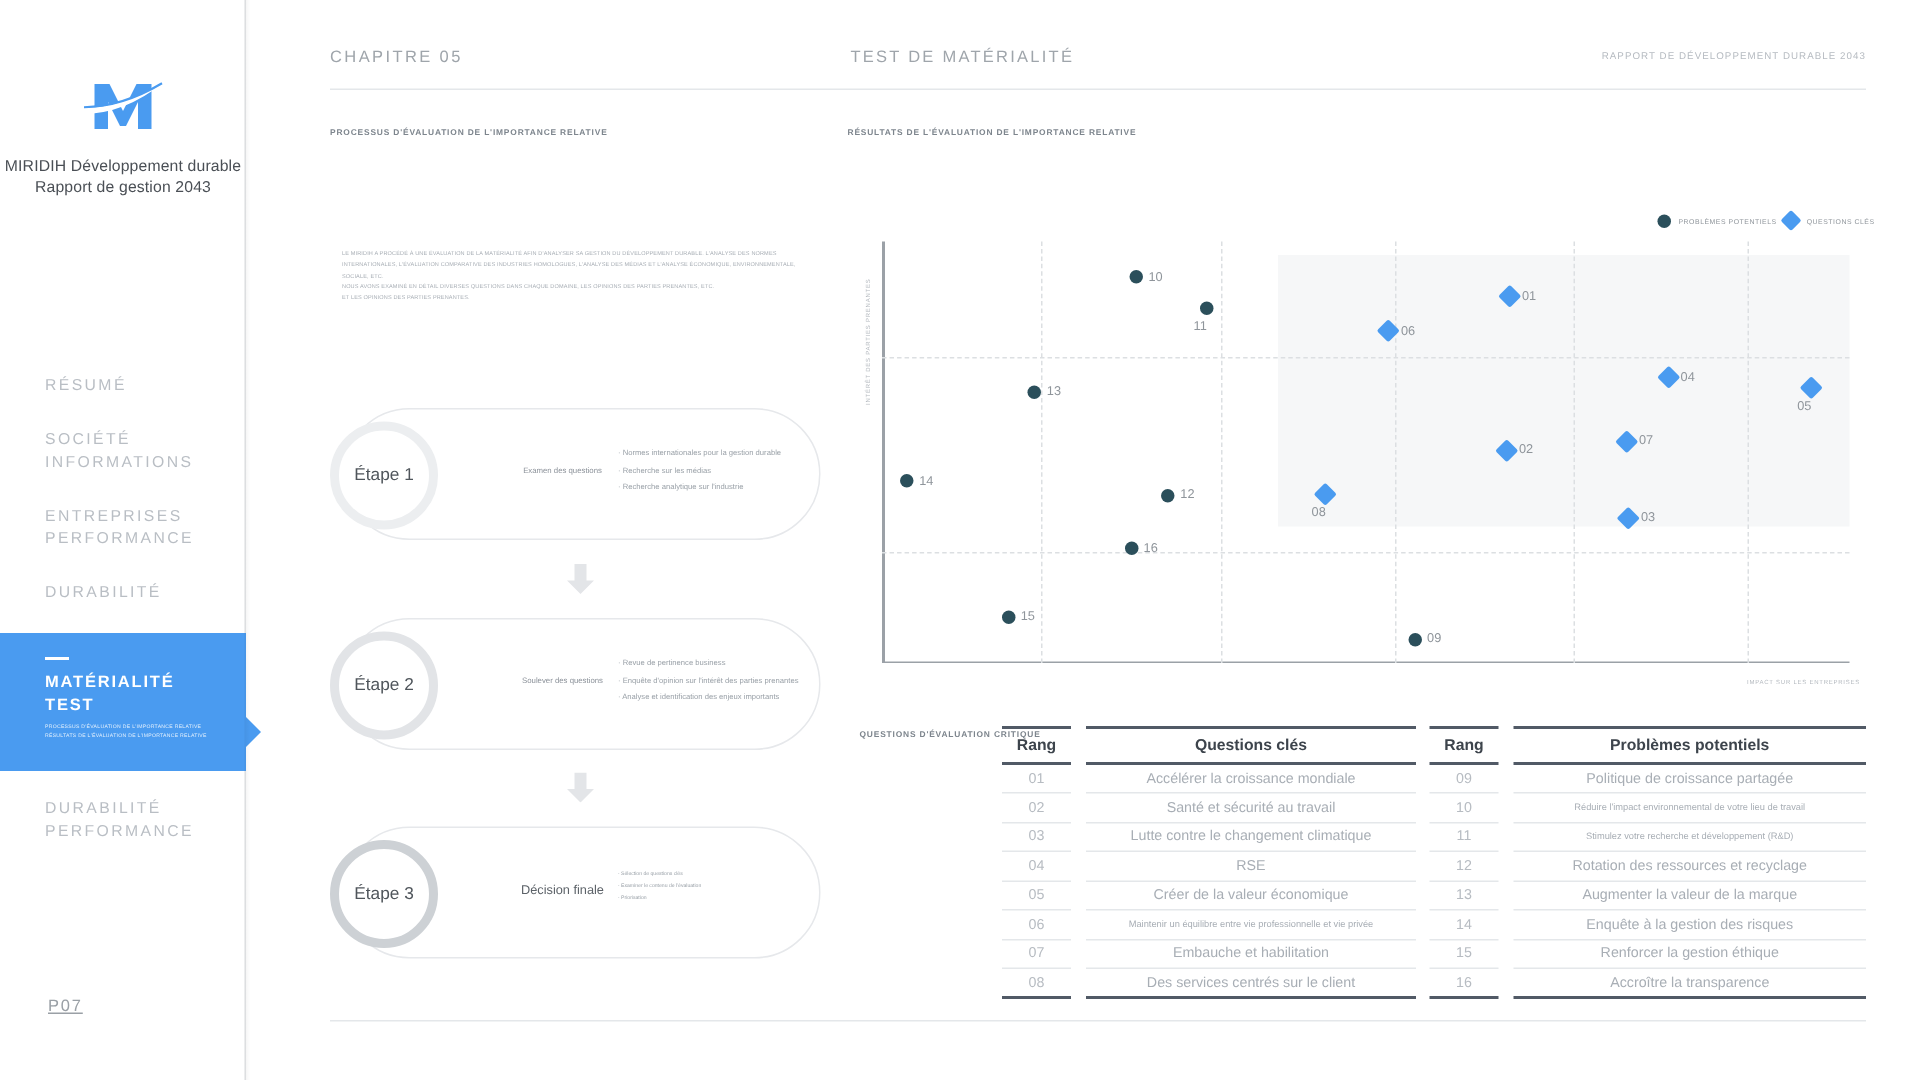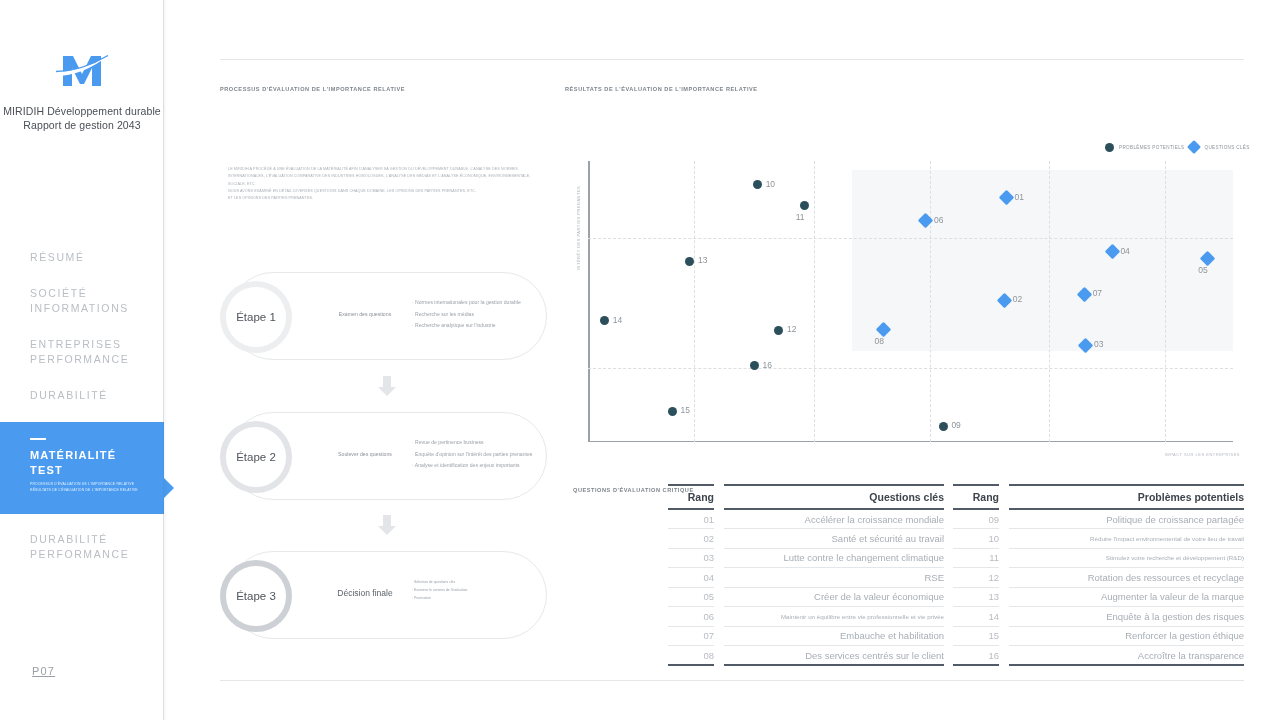--- a/index.html
+++ b/index.html
@@ -68,21 +68,21 @@
   .step-1 { top:272px; }
   .step-2 { top:412px; }
   .step-3 { top:551px; }
   .ring { position:absolute; left:-10px; top:8px; width:72px; height:72px;
       border-radius:50%; border:6px solid #eceef0; background:#fff; }
   .step-3 .ring { border-color:#cdd1d5; }
   .step-2 .ring { border-color:#e2e4e7; }
   .ring-txt { position:absolute; left:-10px; top:8px; width:72px; height:72px;
       display:flex; align-items:center; justify-content:center;
       font-size:11.5px; color:#4f555b; }
-  .step-kind { position:absolute; left:96px; top:38px; width:78px; text-align:center;
+  .step-kind { position:absolute; left:106px; top:38px; width:78px; text-align:center;
       font-size:5.2px; color:#8b9199; }
   .step-3 .step-kind { font-size:8.5px; color:#5c6268; top:36px; }
   .step-list { position:absolute; left:182px; top:24px; width:128px; }
   .step-list li { list-style:none; font-size:5.1px; color:#9aa1a8; line-height:11.5px; }
   .step-3 .step-list { top:26px; }
   .step-3 .step-list li { font-size:3.4px; line-height:8px; }
   .arrow { position:absolute; left:378px; width:18px; height:20px; }
   .arrow-1 { top:376px; }
   .arrow-2 { top:515px; }
 
@@ -103,21 +103,21 @@
       transform-origin: left top; transform: rotate(-90deg) translate(-110px, 0);
       font-size:4px; color:#b4b9bf; letter-spacing:0.5px; text-align:left; }
   .x-title { position:absolute; right:0; top:452px; font-size:4px; color:#b4b9bf; letter-spacing:0.5px; }
   .legend { position:absolute; left:1105px; top:142px; display:flex; align-items:center; gap:5px; }
   .legend .lg-dot { width:9px; height:9px; border-radius:50%; background:#2b4f5b; }
   .legend .lg-dia { width:10px; height:10px; background:#4a9bf0; transform:rotate(45deg); border-radius:1.5px; }
   .legend .lg-txt { font-size:4.6px; color:#8f959b; letter-spacing:0.35px; }
 
   
   .tbl { position:absolute; border-collapse:collapse; }
-  .tbl th, .tbl td { padding:0; text-align:right; vertical-align:middle; }
+  .tbl th, .tbl td { padding:0; text-align:center; vertical-align:middle; }
   .col-rank { width:46px; }
   .th-row th { height:24px; border-top:2px solid #515a66; border-bottom:2px solid #515a66;
       font-size:10.5px; color:#3d444c; }
   .th-row th.sp { border:none; width:10px; }
   .tbl td { height:19.5px; border-bottom:1px solid #e4e7ea; font-size:9.5px; color:#a8aeb5; }
   .tbl td.sp { border:none; }
   .tbl tr:last-child td { border-bottom:2px solid #515a66; }
   .tbl tr:last-child td.sp { border:none; }
   .tbl td.rk { color:#b7bcc2; }
 </style>
@@ -171,20 +171,25 @@
 
       <div class="nav-item nav-after">
         <div class="nav-label" style="white-space:pre-line">DURABILITÉ
 PERFORMANCE</div>
       </div>
     </div>
 
     <div class="page-num">P07</div>
   </div>
 
+  <div class="hdr">
+    <div class="hdr-left">CHAPITRE 05</div>
+    <div class="hdr-center">TEST DE MATÉRIALITÉ</div>
+    <div class="hdr-right">RAPPORT DE DÉVELOPPEMENT DURABLE 2043</div>
+  </div>
   <div class="hdr-rule"></div>
   <div class="foot-rule"></div>
 
   <div class="sec-label" style="left:220px; top:86px;">PROCESSUS D'ÉVALUATION DE L'IMPORTANCE RELATIVE</div>
   <div class="sec-label" style="left:565px; top:86px;">RÉSULTATS DE L'ÉVALUATION DE L'IMPORTANCE RELATIVE</div>
   <div class="sec-label" style="left:573px; top:487px;">QUESTIONS D'ÉVALUATION CRITIQUE</div>
 
   <div class="para" style="white-space:pre-line">LE MIRIDIH A PROCÉDÉ À UNE ÉVALUATION DE LA MATÉRIALITÉ AFIN D'ANALYSER SA GESTION DU DÉVELOPPEMENT DURABLE. L'ANALYSE DES NORMES INTERNATIONALES, L'ÉVALUATION COMPARATIVE DES INDUSTRIES HOMOLOGUES, L'ANALYSE DES MÉDIAS ET L'ANALYSE ÉCONOMIQUE, ENVIRONNEMENTALE, SOCIALE, ETC.
 NOUS AVONS EXAMINÉ EN DÉTAIL DIVERSES QUESTIONS DANS CHAQUE DOMAINE, LES OPINIONS DES PARTIES PRENANTES, ETC.
 ET LES OPINIONS DES PARTIES PRENANTES.</div>

